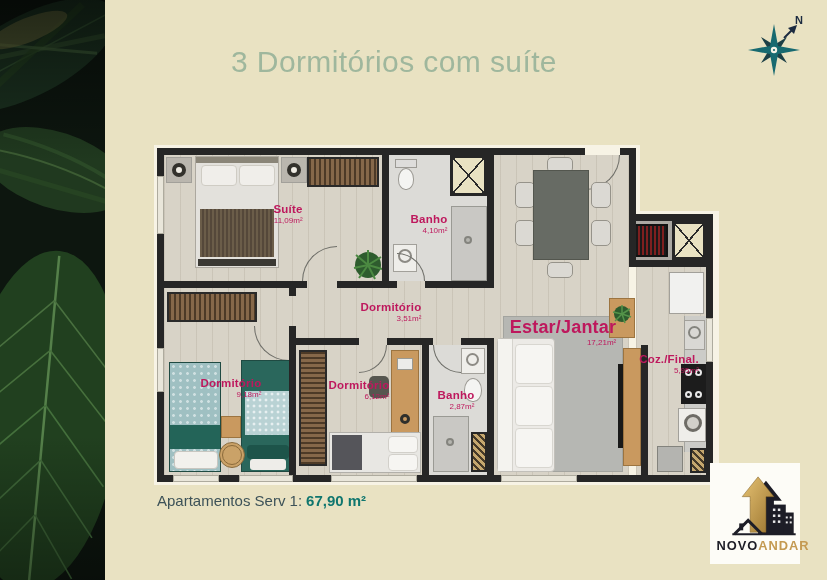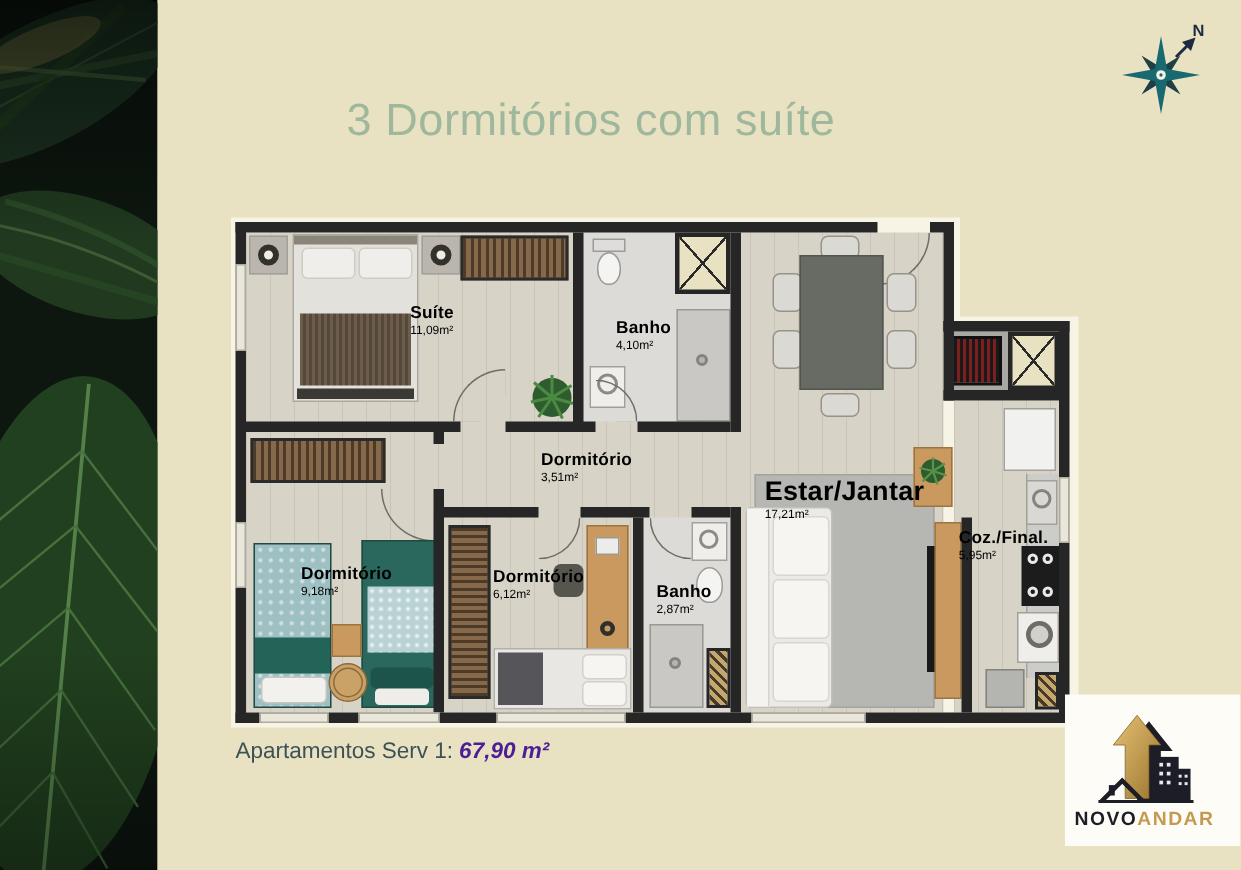--- a/index.html
+++ b/index.html
@@ -7,21 +7,21 @@
          font-family:"Liberation Sans",sans-serif;}
   .abs{position:absolute;}
   
   .w{position:absolute;background:#262626;}
   .win{position:absolute;background:#e9e6da;border:1px solid #aeab9e;box-sizing:border-box;}
   
   .floor-wood{position:absolute;background:repeating-linear-gradient(90deg,rgba(120,110,90,.14) 0 1px,transparent 1px 16px),#d8d3c7;}
   .floor-tile{position:absolute;background:#dcdbd7;}
   .slab{position:absolute;background:#f7f3e5;}
   
-  .room-label{position:absolute;transform:translate(-50%,-50%);text-align:left;color:#000000;line-height:1.15;white-space:nowrap;}
+  .room-label{position:absolute;transform:translate(-50%,-50%);text-align:right;color:#be185d;line-height:1.15;white-space:nowrap;}
   .room-name{font-weight:bold;font-size:11.5px;letter-spacing:.2px;}
   .room-name.big{font-size:18px;}
   .room-area{font-size:8px;}
   
   .arc{position:absolute;box-sizing:border-box;}
   .arc-br{border-right:1.5px solid #6e6e68;border-bottom:1.5px solid #6e6e68;border-radius:0 0 100% 0;}
   .arc-tl{border-left:1.5px solid #6e6e68;border-top:1.5px solid #6e6e68;border-radius:100% 0 0 0;}
   .arc-bl{border-left:1.5px solid #6e6e68;border-bottom:1.5px solid #6e6e68;border-radius:0 0 0 100%;}
   .arc-tr{border-top:1.5px solid #6e6e68;border-right:1.5px solid #6e6e68;border-radius:0 100% 0 0;}
   
@@ -36,21 +36,21 @@
     background:repeating-linear-gradient(90deg,rgba(30,20,10,.55) 0 2px,transparent 2px 5px),#86684a;}
   .wardrobe.vert{background:repeating-linear-gradient(0deg,rgba(30,20,10,.55) 0 2px,transparent 2px 5px),#86684a;}
   .wood{position:absolute;background:#c9995f;border:1px solid #9c7440;box-sizing:border-box;}
   .chair{position:absolute;background:#dbd9d3;border:1px solid #96938a;border-radius:5px;box-sizing:border-box;}
   .whitebox{position:absolute;background:#efeeea;border:1px solid #a2a09a;box-sizing:border-box;}
   .lamp{position:absolute;width:14px;height:14px;border-radius:50%;background:#efece4;border:4px solid #33312c;box-sizing:border-box;}
   .ring{position:absolute;border-radius:50%;box-sizing:border-box;}
   
   .title{position:absolute;color:#9fb79d;font-size:30px;font-weight:300;letter-spacing:.4px;}
   .footer{position:absolute;font-size:15px;color:#3d5258;}
-  .footer b{color:#4c1d95;margin-left:4px;font-style:italic;}
+  .footer b{color:#0f766e;margin-left:4px;}
   .logo-box{position:absolute;background:#fdfcf7;}
 </style>
 </head>
 <body>
 
 <div class="stage">
 
   <svg class="abs" style="left:0;top:0" width="105" height="580" viewBox="0 0 105 580" preserveAspectRatio="none">
     <defs>
       <linearGradient id="lg" x1="0" y1="0" x2="0" y2="1">
@@ -85,21 +85,21 @@
       <path d="M2,-15 L-66,56" stroke="#44703c" stroke-width="1.6"></path>
       <path d="M2,-15 L68,60" stroke="#44703c" stroke-width="1.6"></path>
       <path d="M3,40 L-58,110" stroke="#40693a" stroke-width="1.6"></path>
       <path d="M3,40 L62,112" stroke="#40693a" stroke-width="1.6"></path>
       <path d="M3,95 L-42,152" stroke="#3c6336" stroke-width="1.6"></path>
       <path d="M3,95 L46,155" stroke="#3c6336" stroke-width="1.6"></path>
     </g>
     <rect width="105" height="580" fill="url(#lg)"></rect>
   </svg>
 
-  <div class="title" style="left:231px;top:64px">3 Dormitórios com suíte</div>
+  <div class="title" style="left:231px;top:45px">3 Dormitórios com suíte</div>
 
   <svg class="abs" style="left:744px;top:12px" width="64" height="64" viewBox="0 0 64 64">
     <polygon points="43,25 35,38 43,51 30,43 17,51 25,38 17,25 30,33" fill="#1d4046"></polygon>
     <polygon points="30,12 34,34 56,38 34,42 30,64 26,42 4,38 26,34" fill="#186a70"></polygon>
     <circle cx="30" cy="38" r="5" fill="#186a70"></circle>
     <circle cx="30" cy="38" r="3.2" fill="#f5f2e6"></circle>
     <circle cx="30" cy="38" r="1.1" fill="#186a70"></circle>
     <line x1="40" y1="26" x2="49" y2="17" stroke="#1c2b40" stroke-width="2"></line>
     <polygon points="53,13 44,16 50,22" fill="#1c2b40"></polygon>
     <text x="51" y="12" font-size="11" font-weight="bold" fill="#1c2b40">N</text>
@@ -302,21 +302,21 @@
     <div class="room-label" style="left:512px;top:216px">
       <div class="room-name">Coz./Final.</div>
       <div class="room-area">5,95m²</div>
     </div>
   </div>
 
   <div class="footer" style="left:157px;top:492px">
     <span>Apartamentos Serv 1:</span><b>67,90 m²</b>
   </div>
 
-  <div class="logo-box" style="left:710px;top:463px;width:118px;height:101px">
+  <div class="logo-box" style="left:710px;top:463px;width:90px;height:101px">
     <svg width="106" height="101" viewBox="0 0 106 102">
       <defs>
         <linearGradient id="gg" x1="0" y1="0" x2="1" y2="1">
           <stop offset="0" stop-color="#e6c273"></stop>
             <stop offset="1" stop-color="#9a742f"></stop>
         </linearGradient>
       </defs>
       <polygon points="56,18 72,38 64,38 64,72 48,72 48,38 40,38" fill="#1d1d27"></polygon>
       <polygon points="48,14 64,34 56,34 56,70 40,70 40,34 32,34" fill="url(#gg)" stroke="#7a5c24" stroke-width=".5"></polygon>
       <rect x="60" y="42" width="16" height="30" fill="#1d1d27"></rect>

